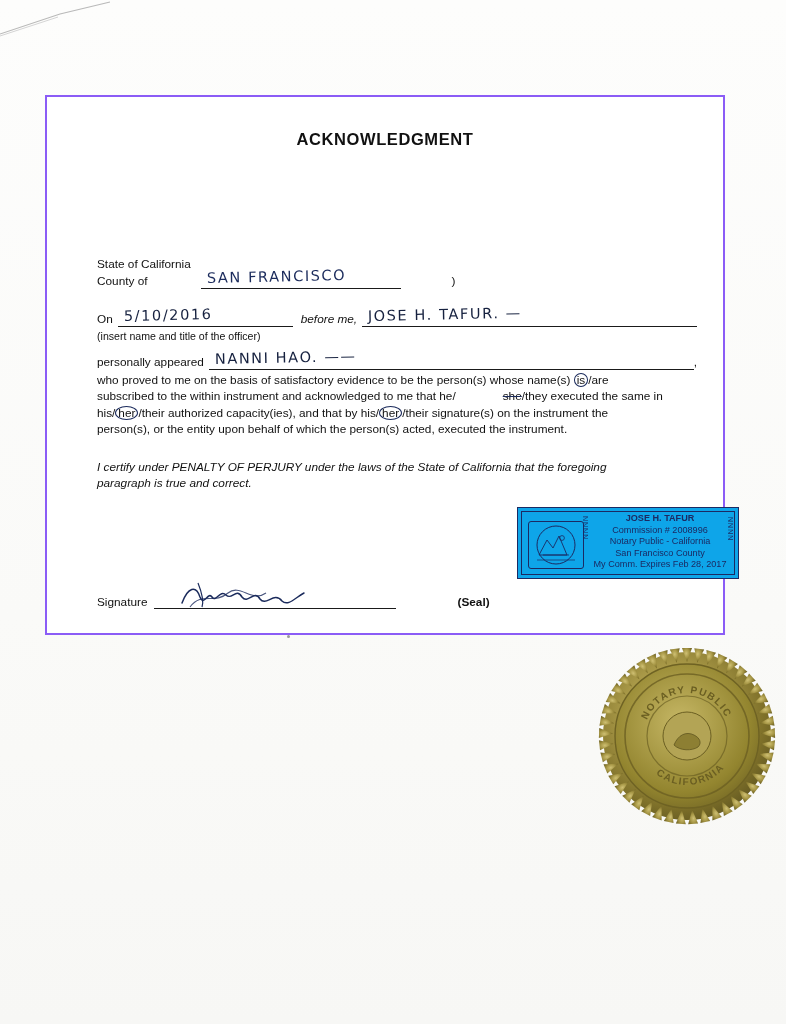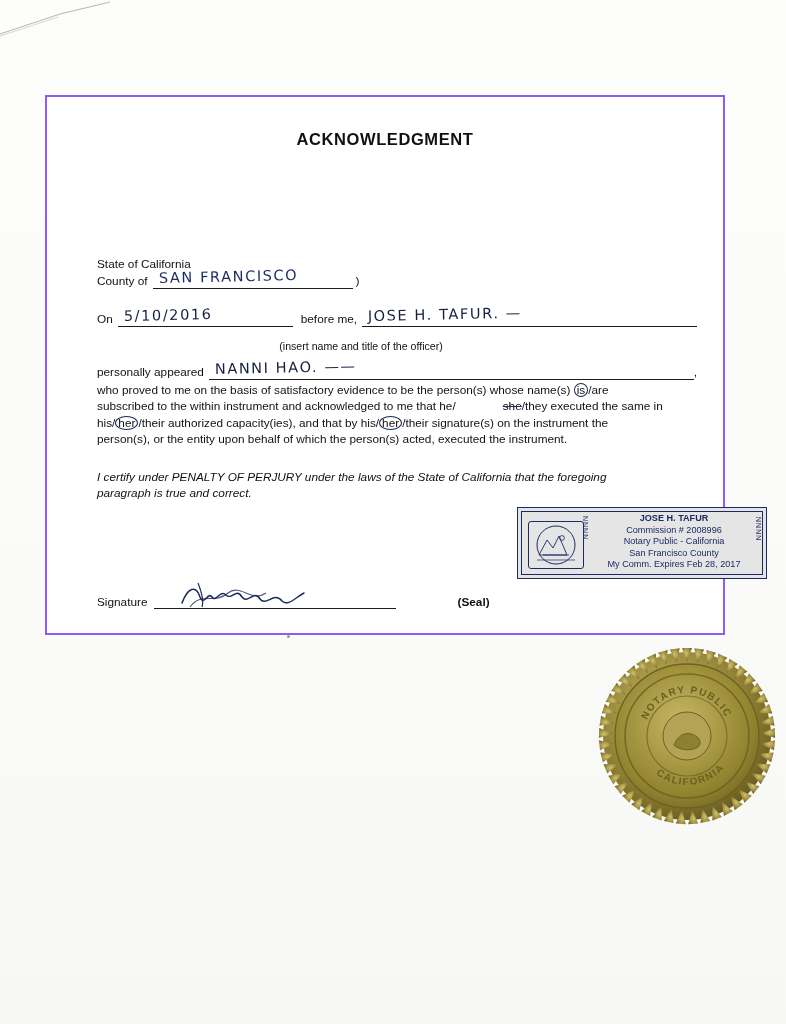--- a/index.html
+++ b/index.html
@@ -165,25 +165,25 @@
     margin-left: 62px;
     font-weight: bold;
     font-size: 11.8px;
   }
 
   
   .stamp {
     position: absolute;
     left: 470px;
     top: 410px;
-    width: 250px;
+    width: 222px;
     height: 72px;
     border: 1.6px solid #1b2a63;
     box-sizing: border-box;
-    background: #e5e5e5;
+    background: #0ea5e9;
     overflow: hidden;
   }
   .stamp-inner {
     position: absolute;
     inset: 3px;
     border: 1px solid #1b2a63;
   }
   .stamp-text {
     position: absolute;
     left: 72px;
@@ -251,40 +251,40 @@
 
   <div class="cert-title">ACKNOWLEDGMENT</div>
 
 
   <div class="body-area">
 
     <div>
       <span>State of California</span>
     </div>
 
-    <div class="line-row" style="margin-top:1px;">
+    <div class="line-row" style="margin-top:1px;gap:48px;">
       <span>County of</span>
       <span class="fill" style="width:200px; margin-left:5px;">
         <span class="hand">SAN FRANCISCO</span>
       </span>
       <span style="margin-left:3px;">)</span>
     </div>
 
     <div class="line-row" style="margin-top:22px;">
       <span>On</span>
       <span class="fill" style="width:175px; margin-left:5px;">
         <span class="hand dark">5/10/2016</span>
       </span>
-      <span style="margin-left:8px;">before me,</span>
+      <span style="margin-left:8px;font-style:italic;">before me,</span>
       <span class="fill grow" style="margin-left:5px;">
         <span class="hand dark">JOSE H. TAFUR. —</span>
       </span>
     </div>
 
-    <div style="text-align:center; padding-right:72px; margin-top:11px;">
+    <div style="text-align:left; padding-right:72px; margin-top:1px;">
       <span class="small-note">(insert name and title of the officer)</span>
     </div>
 
     <div class="line-row" style="margin-top:10px;">
       <span>personally appeared</span>
       <span class="fill grow" style="margin-left:5px;">
         <span class="hand dark">NANNI HAO. ——</span>
       </span>
       <span>,</span>
     </div>

